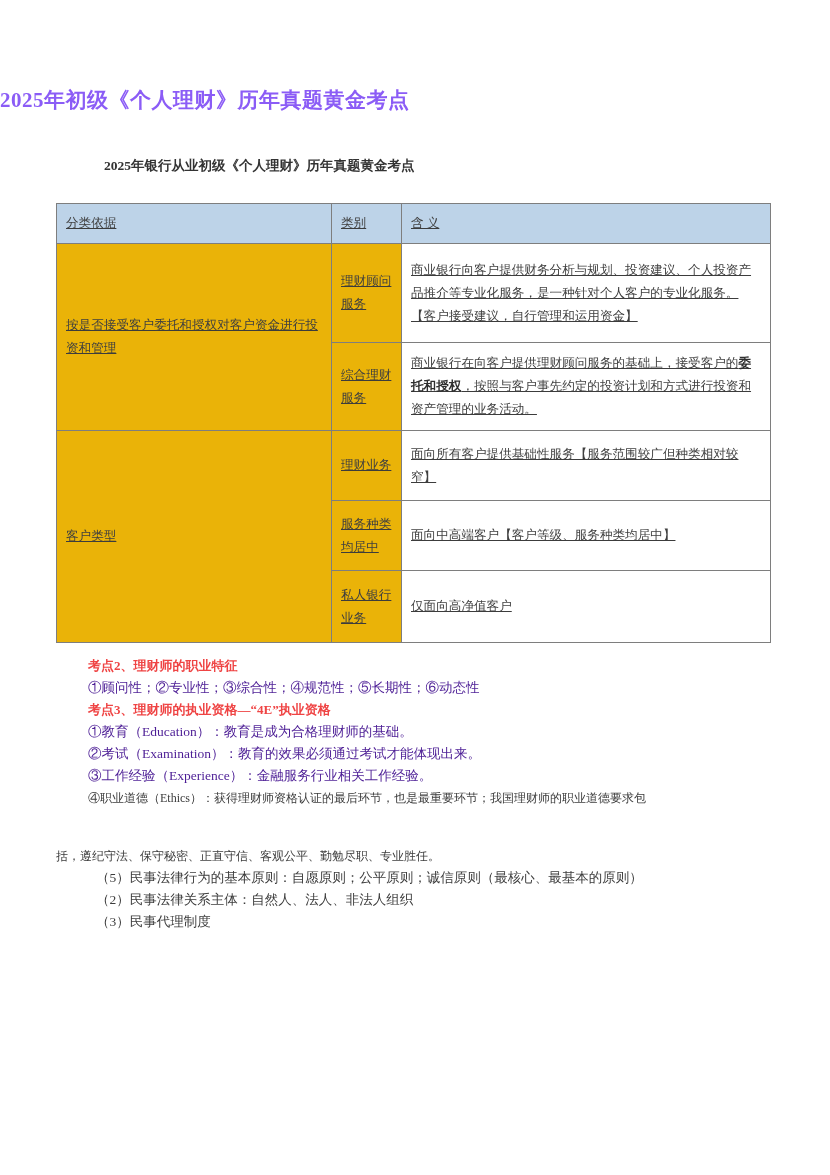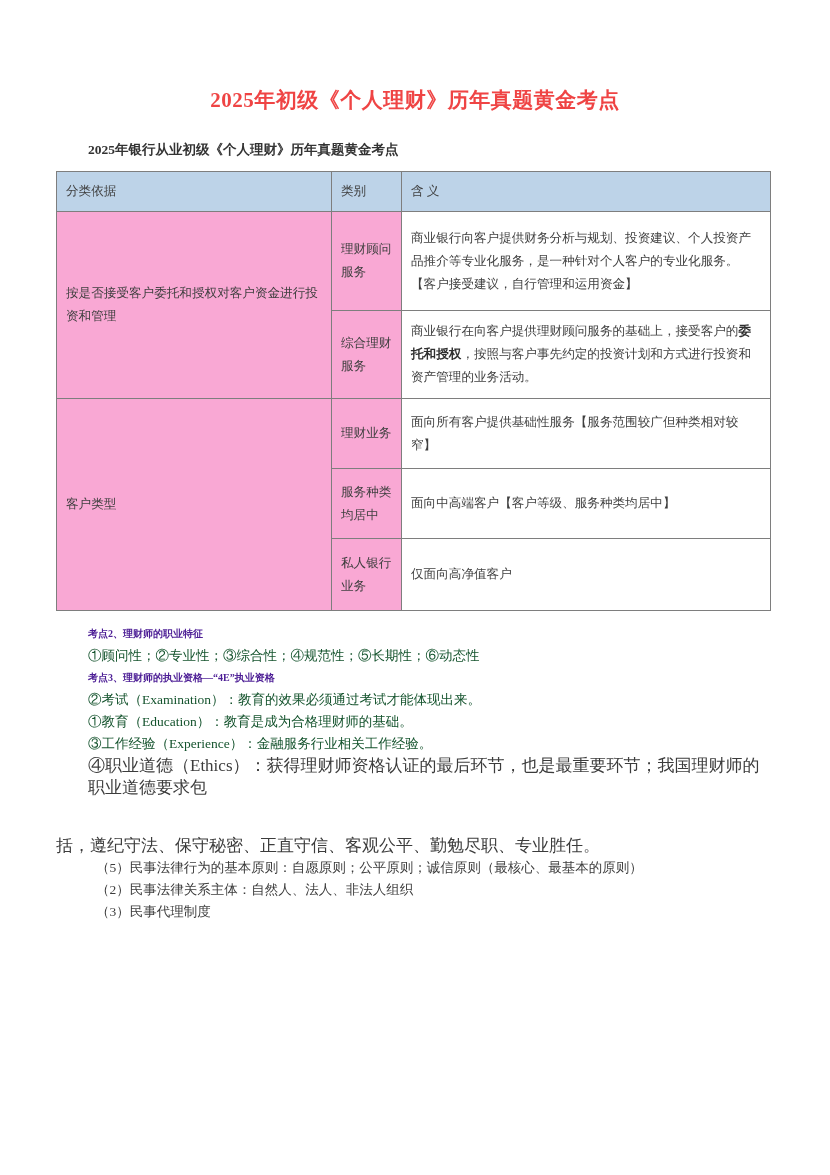--- a/index.html
+++ b/index.html
@@ -19,47 +19,48 @@
     width: 830px;
     height: 1175px;
     box-sizing: border-box;
     padding: 0;
     position: relative;
     background: #fff;
   }
 
   
   .doc-title {
-    text-align: center;
+    text-align: left;
     font-size: 21px;
     font-weight: bold;
-    color: #ef4444;
+    color: #8b5cf6;
     letter-spacing: 0.5px;
     margin: 0;
     padding-top: 88px;
     line-height: 1.2;
     font-family: "Liberation Serif", "DejaVu Serif", serif;
   }
 
   
   .sub-block {
-    margin: 0;
+    margin: 16px;
     padding: 26px 0 0 88px;
   }
   .sub-line {
     font-size: 13.5px;
     font-weight: bold;
     color: #333333;
     line-height: 21px;
     white-space: nowrap;
   }
 
   
   .tbl-wrap {
     padding: 11px 0 0 56px;
+    text-decoration: underline;
   }
   table.k-table {
     border-collapse: collapse;
     width: 714px;
     table-layout: fixed;
     font-size: 12.6px;
     color: #3f3f3f;
   }
   table.k-table th,
   table.k-table td {
@@ -75,21 +76,21 @@
     height: 22px;
     padding-top: 8px;
     padding-bottom: 8px;
     color: #3f3f3f;
   }
   .col-a { width: 275px; }
   .col-b { width: 70px; }
   .col-c { width: 369px; }
 
   td.cell-a, td.cell-b {
-    background: #f9a8d4;
+    background: #eab308;
   }
   td.cell-c {
     background: #ffffff;
   }
   td.cell-a {
     vertical-align: middle;
   }
   td.cell-b {
     vertical-align: middle;
   }
@@ -104,35 +105,35 @@
   .r5c { height: 57px; }
 
   b.em { font-weight: bold; color: #2f2f2f; }
 
   
   .body-block {
     padding: 12px 0 0 56px;
     width: 718px;
   }
   .p-head {
-    font-size: 10px;
+    font-size: 13px;
     font-weight: bold;
-    color: #4c1d95;
+    color: #ef4444;
     line-height: 22px;
     padding-left: 32px;
   }
   .p-item {
     font-size: 13.5px;
-    color: #14532d;
+    color: #4c1d95;
     line-height: 22px;
     padding-left: 32px;
     text-indent: 0;
   }
   .p-item-wrap {
-    font-size: 17px;
+    font-size: 12px;
     color: #3c3c3c;
     line-height: 22px;
     padding-left: 32px;
     text-indent: 0;
   }
   .p-item-wrap .ln1 { display:block; }
   .p-item-wrap .ln2 { display:block; margin-left: -32px; margin-top: 36px; }
   .p-sub {
     font-size: 13.5px;
     color: #3c3c3c;
@@ -191,22 +192,22 @@
       </tbody>
     </table>
   </div>
 
   <div class="body-block">
 
     <div class="p-head">考点2、理财师的职业特征</div>
     <div class="p-item">①顾问性；②专业性；③综合性；④规范性；⑤长期性；⑥动态性</div>
 
     <div class="p-head">考点3、理财师的执业资格—“4E”执业资格</div>
+    <div class="p-item">①教育（Education）：教育是成为合格理财师的基础。</div>
     <div class="p-item">②考试（Examination）：教育的效果必须通过考试才能体现出来。</div>
-    <div class="p-item">①教育（Education）：教育是成为合格理财师的基础。</div>
     <div class="p-item">③工作经验（Experience）：金融服务行业相关工作经验。</div>
     <div class="p-item-wrap">
       <span class="ln1">④职业道德（Ethics）：获得理财师资格认证的最后环节，也是最重要环节；我国理财师的职业道德要求包</span>
       <span class="ln2">括，遵纪守法、保守秘密、正直守信、客观公平、勤勉尽职、专业胜任。</span>
     </div>
 
     <div class="p-sub">（5）民事法律行为的基本原则：自愿原则；公平原则；诚信原则（最核心、最基本的原则）</div>
     <div class="p-sub">（2）民事法律关系主体：自然人、法人、非法人组织</div>
     <div class="p-sub">（3）民事代理制度</div>
 

